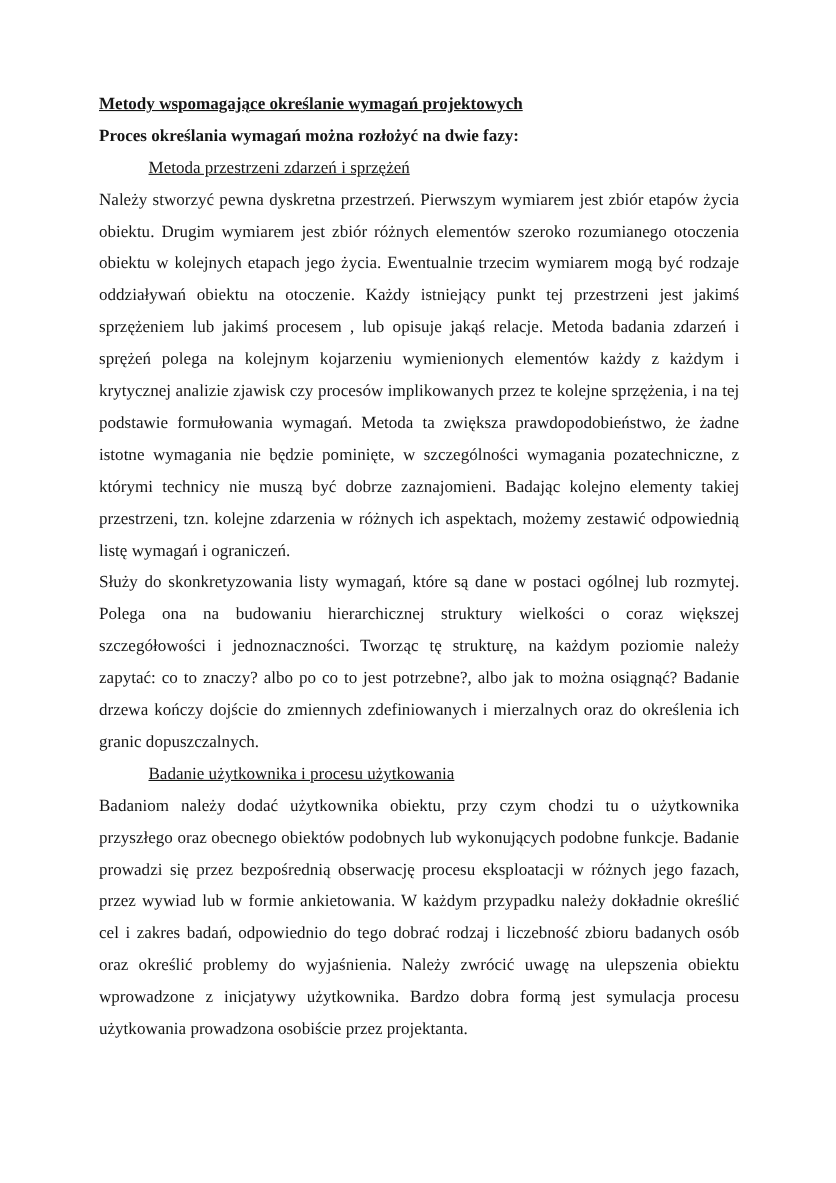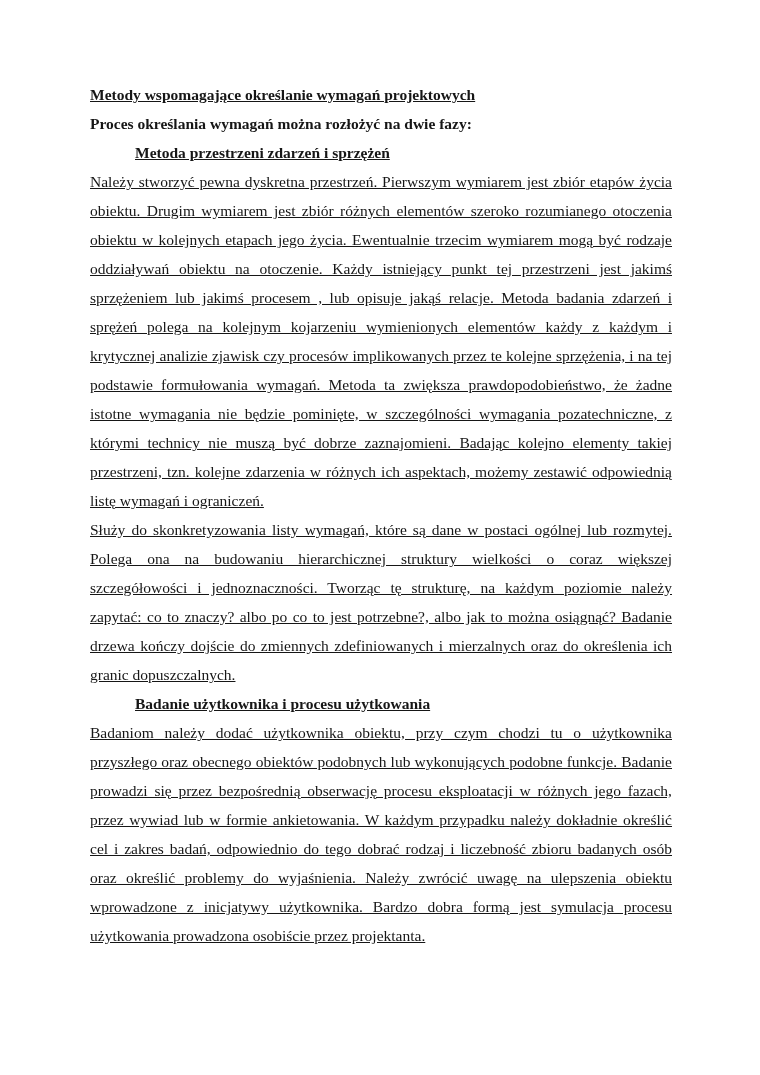--- a/index.html
+++ b/index.html
@@ -34,26 +34,24 @@
   p.block-line {
     text-align: left;
     font-weight: bold;
   }
   p.block-tabline,
   p.block-subheading {
     text-indent: 45px;
   }
   p.block-subheading span {
     text-decoration: underline;
-    font-weight: bold;
   }
   p.block-paragraph {
     text-align: justify;
     text-justify: inter-word;
-    text-decoration: underline;
   }
 </style>
 </head>
 <body>
 
 <div class="page">
   <div id="doc-content">
       <p class="block-heading"><span>Metody wspomagające określanie wymagań projektowych</span></p>
       <p class="block-line"><span>Proces określania wymagań można rozłożyć na dwie fazy:</span></p>
       <p class="block-subheading"><span>Metoda przestrzeni zdarzeń i sprzężeń</span></p>

